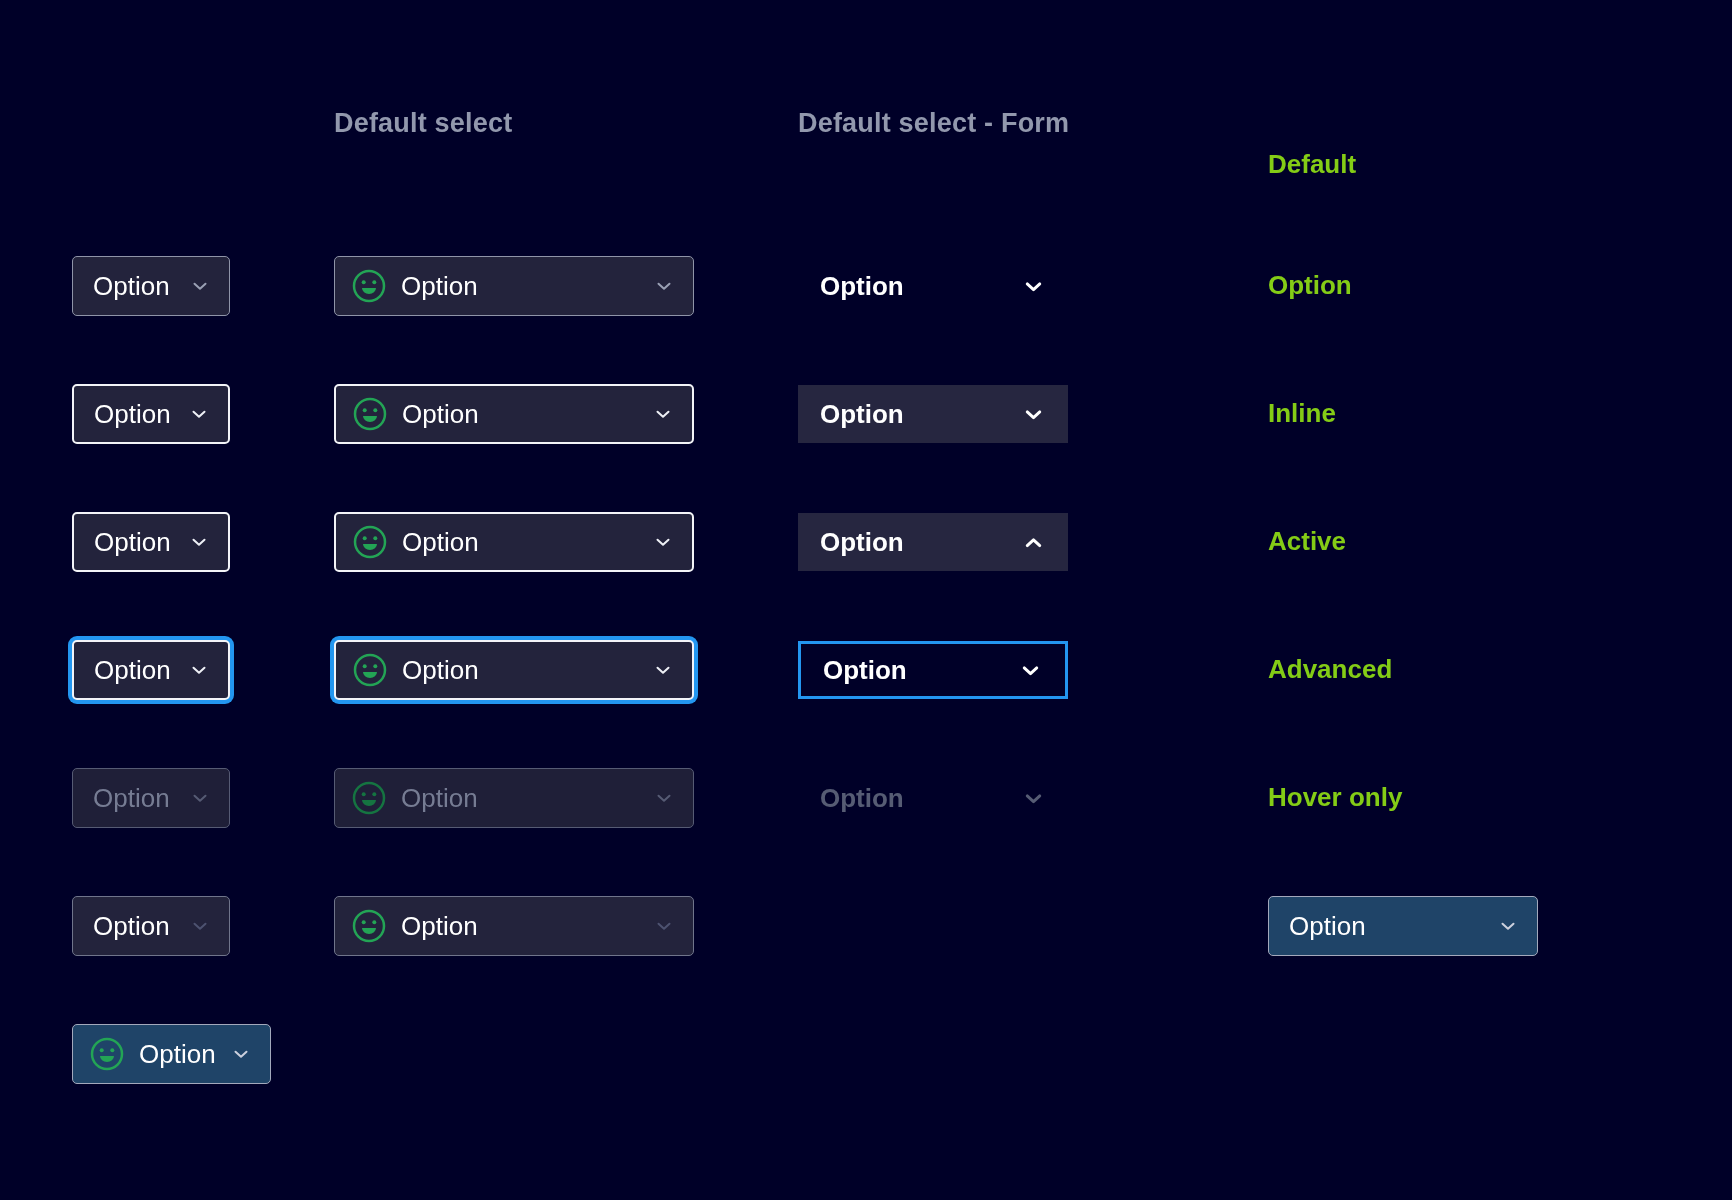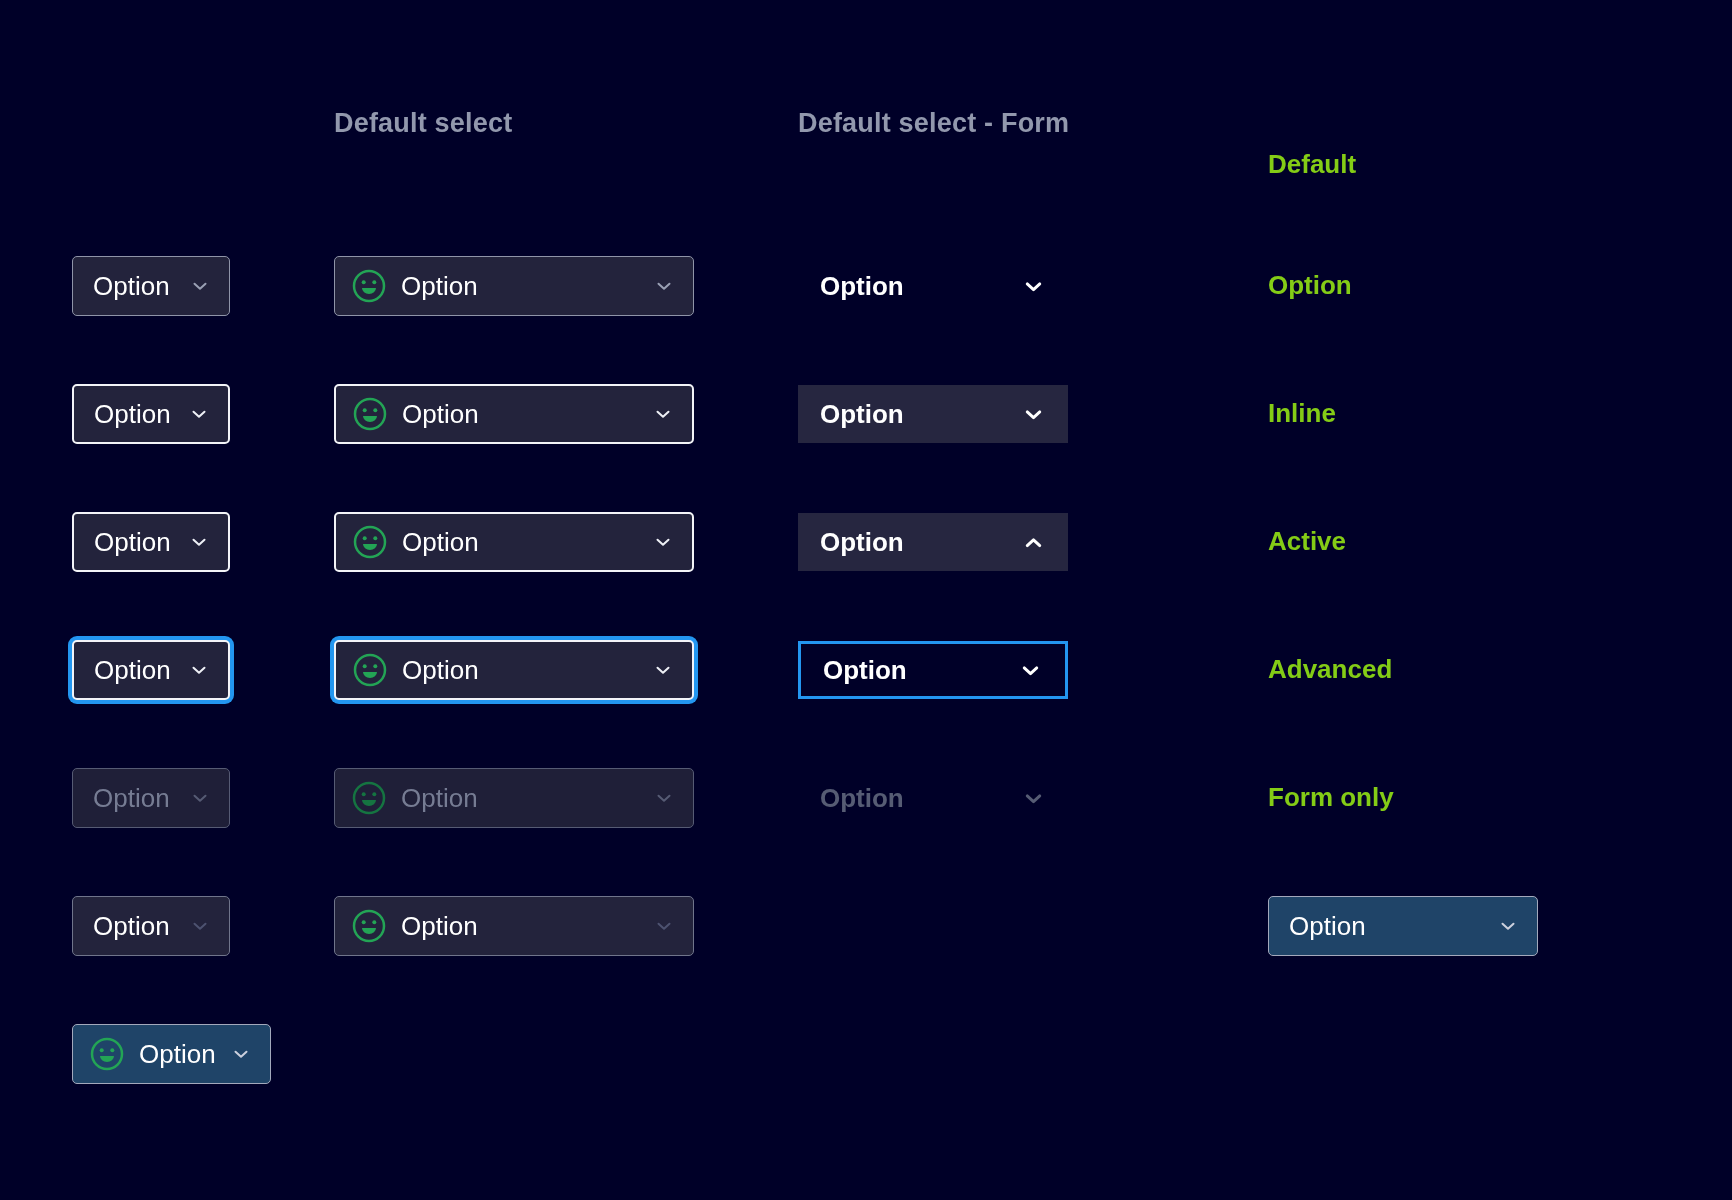--- a/index.html
+++ b/index.html
@@ -239,21 +239,21 @@
     </div>
   <div class="cell">
       <div class="inline in-disabled">
     <span class="opt">Option</span>
     <svg class="chev" width="25" height="25" viewBox="0 0 24 24">
           <use href="#tpl-chev-down-b"></use>
         </svg>
   </div>
     </div>
 
-  <div class="row-label">Form only</div>
+  <div class="row-label">Hover only</div>
   <div class="cell">
       <div class="select st-readonly">
     <span class="opt">Option</span>
     <svg class="chev" width="22" height="22" viewBox="0 0 24 24">
           <use href="#tpl-chev-down"></use>
         </svg>
   </div>
     </div>
   <div class="cell">
       <div class="select advanced st-readonly">

